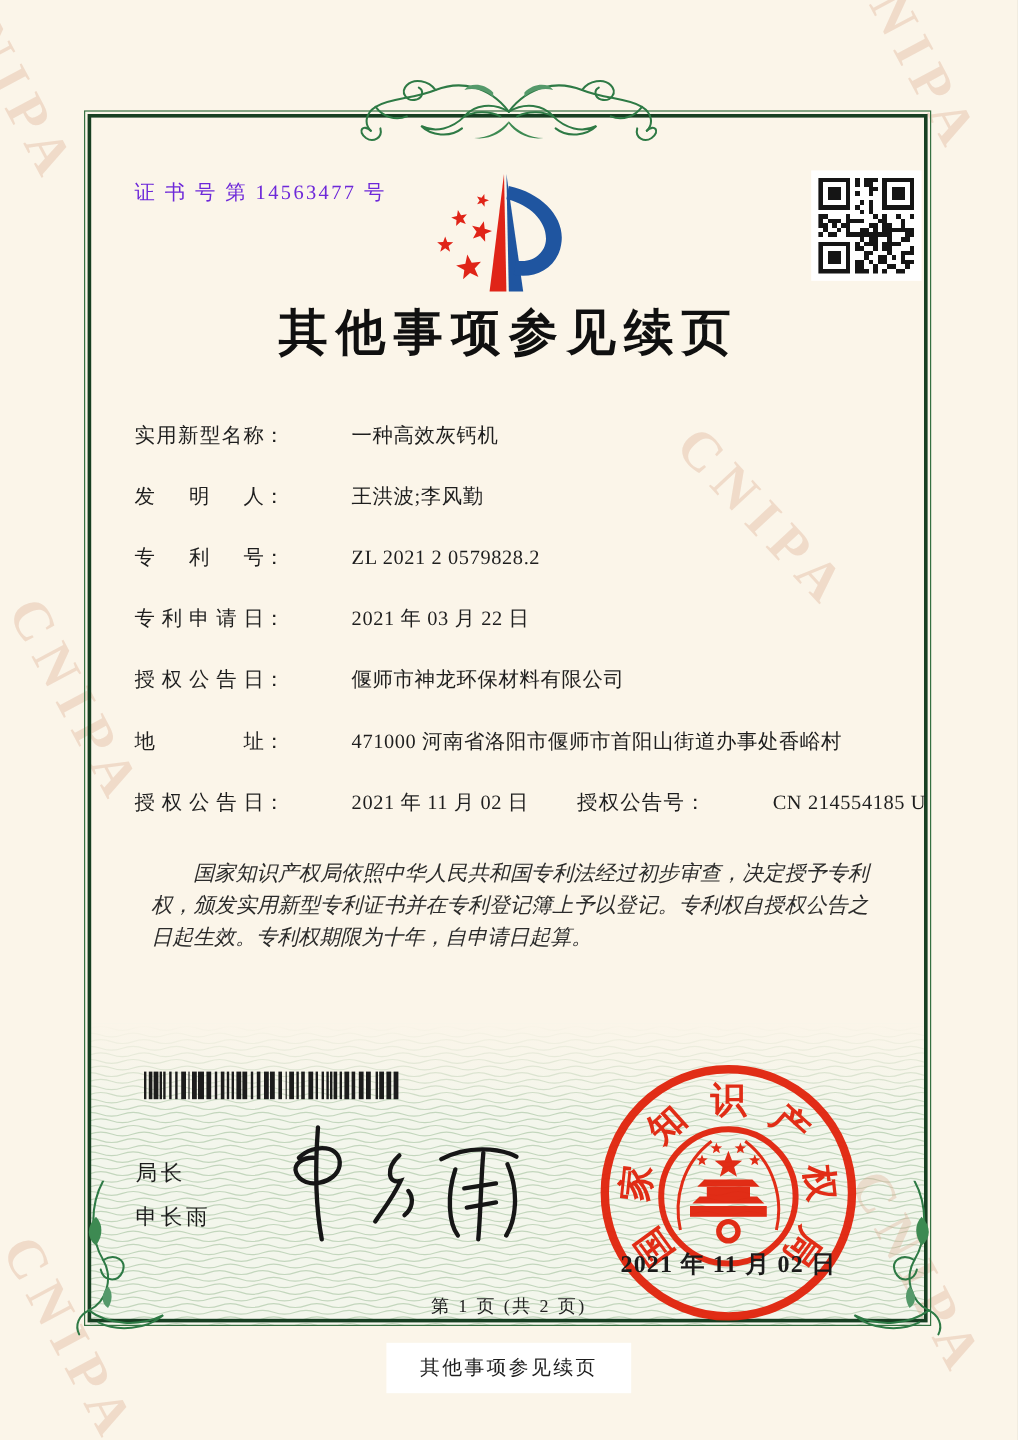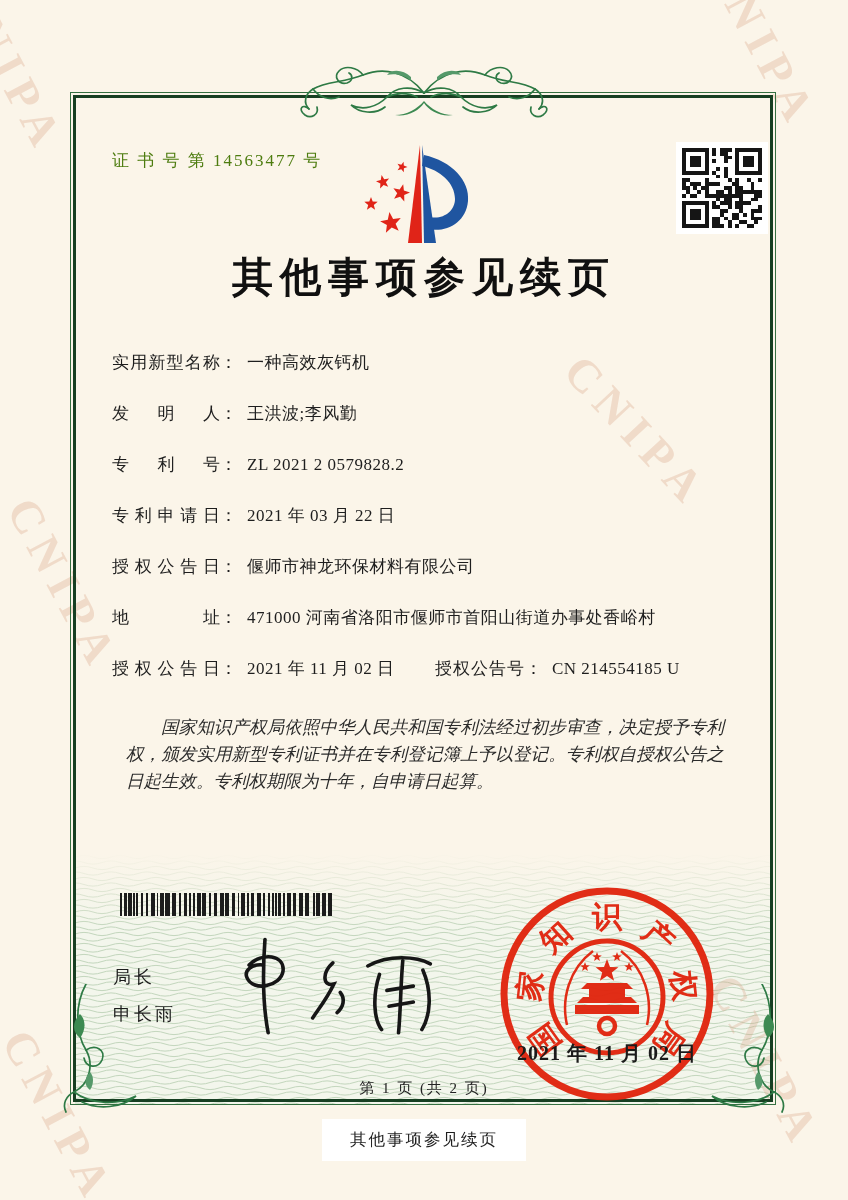--- a/index.html
+++ b/index.html
@@ -24,33 +24,33 @@
   
   .waves{position:absolute;left:75px;top:853px;z-index:0;}
 
   
   .orn{position:absolute;z-index:3;}
   .orn-top{left:299px;top:57px;}
   .orn-bl{left:56px;top:984px;}
   .orn-br{left:687px;top:984px;}
 
   
-  .cert-no{position:absolute;z-index:3;left:112px;top:149px;font-size:17px;letter-spacing:2px;color:#4d7c0f;}
+  .cert-no{position:absolute;z-index:3;left:112px;top:149px;font-size:17px;letter-spacing:2px;color:#6d28d9;}
   .logo{position:absolute;z-index:3;left:358px;top:141px;}
   .qr-box{position:absolute;z-index:3;left:676px;top:142px;width:92px;height:92px;background:#fff;
           display:flex;align-items:center;justify-content:center;}
   .title{position:absolute;z-index:3;left:0;top:250px;width:100%;margin:0;text-align:center;
          font-size:41px;font-weight:700;letter-spacing:7px;color:#101010;}
 
   
   .fields{position:absolute;z-index:3;left:112px;top:352px;width:640px;font-size:17px;color:#1e1e1e;}
   .frow{margin-bottom:29px;line-height:22px;white-space:nowrap;}
   .flabel{display:inline-block;width:108px;text-align:justify;text-align-last:justify;vertical-align:top;}
   .fcolon{display:inline-block;margin-right:10px;}
-  .fvalue{letter-spacing:0.5px;}
+  .fvalue{letter-spacing:0.5px;margin-left:46px;}
   .fpair2{margin-left:36px;}
   .fpair2 .flabel2{display:inline-block;letter-spacing:1px;}
 
   
   .body-text{position:absolute;z-index:3;left:109px;top:697px;width:632px;font-size:17.5px;
              line-height:26.8px;text-align:justify;color:#2b2b2b;font-style:italic;}
   .body-text p{margin:17px;text-indent:2em;}
 
   
   .barcode{position:absolute;z-index:3;left:120px;top:893px;width:216px;height:23px;}

